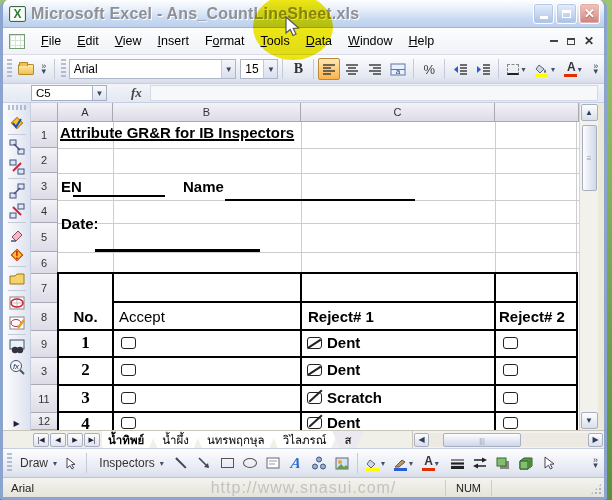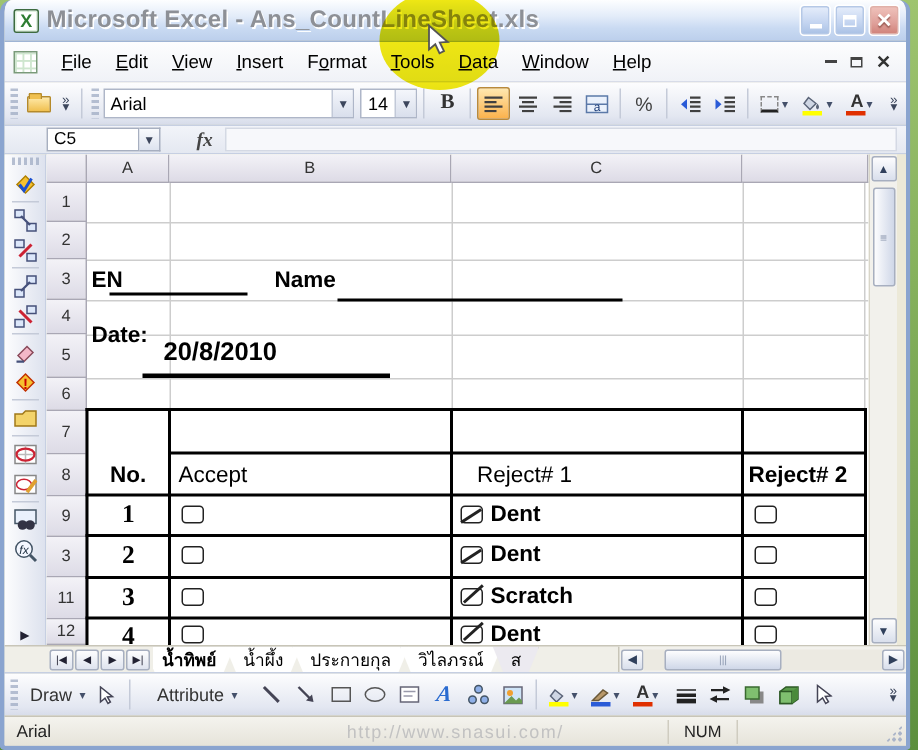--- a/index.html
+++ b/index.html
@@ -108,21 +108,21 @@
              display:flex; align-items:center; flex:0 0 29px; padding:0 2px; gap:1px; font-size:12px;}
   .dlabel { padding:2px 3px; }
   .shape-rect { width:13px; height:10px; border:1.4px solid #555; }
   .shape-oval { width:14px; height:10px; border:1.4px solid #555; border-radius:50%; }
   .line-glyph { width:14px; height:14px; position:relative; }
   .line-glyph i { position:absolute; left:0; top:6px; width:14px; height:1.6px; background:#445; transform:rotate(45deg);}
   
   .statusbar { flex:1; background:linear-gradient(180deg,#f4f3ee,#e6e4da); border-top:1px solid #c8c5b8;
                position:relative; display:flex; align-items:center; font-size:11.5px; color:#222; }
   .ready { padding-left:8px; }
-  .watermark { position:absolute; left:50%; transform:translateX(-50%); color:#c2c2c2; font-size:12px; letter-spacing:1px; }
+  .watermark { position:absolute; left:50%; transform:translateX(-50%); color:#c2c2c2; font-size:16px; letter-spacing:1px; }
   .numlock { position:absolute; right:112px; font-size:11px; color:#222; border-left:1px solid #cfccc0; border-right:1px solid #cfccc0; padding:2px 10px;}
   .sizegrip { position:absolute; right:2px; bottom:2px; width:12px; height:12px;
               background:radial-gradient(circle at 2px 2px,#aab4c8 1.2px,transparent 1.3px);
               background-size:4px 4px; background-position:bottom right; clip-path:polygon(100% 0,100% 100%,0 100%); }
   
   .spotlight { position:absolute; left:253px; top:-6px; width:80px; height:66px; border-radius:50%;
                background:#efe600; mix-blend-mode:multiply; opacity:.92; z-index:50; pointer-events:none;}
   .cursor { position:absolute; left:284px; top:16px; z-index:60; pointer-events:none; }
 </style>
 </head>
@@ -173,21 +173,21 @@
         <span>»</span>
         <span>▾</span>
       </div>
     <div class="tsep"></div>
     <div class="grip"></div>
     <div class="combo" style="width:177px">
       <span>Arial</span>
       <span class="dd">▼</span>
     </div>
     <div class="combo" style="width:40px;margin-left:3px">
-      <span>14</span>
+      <span>15</span>
       <span class="dd">▼</span>
     </div>
     <div class="tsep"></div>
     <div class="tbtn">
         <b style="font-family:'Liberation Serif',serif;font-size:14px">B</b>
       </div>
     <div class="tsep"></div>
     <div class="tbtn sel">
       <svg width="14" height="12">
           <g stroke="#404040" stroke-width="1.5">
@@ -400,30 +400,30 @@
       <i class="gl" style="left:27px;top:45px;width:521px;height:1px"></i>
       <i class="gl" style="left:27px;top:70px;width:521px;height:1px"></i>
       <i class="gl" style="left:27px;top:97px;width:521px;height:1px"></i>
       <i class="gl" style="left:27px;top:120px;width:521px;height:1px"></i>
       <i class="gl" style="left:27px;top:149px;width:521px;height:1px"></i>
       <i class="gl" style="left:82px;top:19px;width:1px;height:152px"></i>
       <i class="gl" style="left:270px;top:19px;width:1px;height:152px"></i>
       <i class="gl" style="left:464px;top:19px;width:1px;height:152px"></i>
       <i class="gl" style="left:545px;top:19px;width:1px;height:152px"></i>
 
+      <div class="ov" style="left:29px;top:21px;font-weight:bold;text-decoration:underline;text-decoration-thickness:2px">Attribute GR&amp;R for IB Inspectors</div>
       <div class="ov" style="left:30px;top:75px;font-weight:bold">EN</div>
       <i class="blk" style="left:42px;top:92px;width:92px;height:2px"></i>
       <div class="ov" style="left:152px;top:75px;font-weight:bold">Name</div>
       <i class="blk" style="left:194px;top:96px;width:190px;height:2px"></i>
       <div class="ov" style="left:30px;top:112px;font-weight:bold">Date:</div>
-      <div class="ov" style="left:78px;top:122px;font-weight:bold;font-size:17px">20/8/2010</div>
       <i class="blk" style="left:64px;top:146px;width:165px;height:2.5px"></i>
       <div class="ov" style="left:27px;top:205px;width:55px;text-align:center;font-weight:bold">No.</div>
       <div class="ov" style="left:88px;top:205px;font-weight:normal">Accept</div>
-      <div class="ov" style="left:287px;top:205px;font-weight:normal">Reject# 1</div>
+      <div class="ov" style="left:277px;top:205px;font-weight:bold">Reject# 1</div>
       <div class="ov" style="left:468px;top:205px;font-weight:bold">Reject# 2</div>
 
       <div class="ov" style="left:27px;top:230px;width:55px;text-align:center;font-family:'Liberation Serif',serif;font-weight:bold;font-size:17px">1</div>
       <span class="cb" style="left:90px;top:234px"></span>
       <span class="cb" style="left:276px;top:234px">
           <i class="sl"></i>
         </span>
       <div class="ov" style="left:296px;top:231px;font-weight:600">Dent</div>
       <span class="cb" style="left:472px;top:234px"></span>
 
@@ -475,21 +475,21 @@
   <div class="tabbar">
     <div class="tnav">
       <span>|◀</span>
       <span>◀</span>
       <span>▶</span>
       <span>▶|</span>
     </div>
     <div class="tabs">
       <div class="tab active">น้ำทิพย์</div>
       <div class="tab">น้ำผึ้ง</div>
-      <div class="tab">ประกายกุล</div>
+      <div class="tab">นทรพฤกษุล</div>
       <div class="tab">วิไลภรณ์</div>
       <div class="tab ghost">ส</div>
     </div>
     <div class="hscroll">
       <div class="sc-btn" style="width:15px;height:14px;margin:0">◀</div>
       <div class="hs-track">
         <div class="hs-thumb">|||</div>
       </div>
       <div class="sc-btn" style="width:15px;height:14px;margin:0">▶</div>
     </div>
@@ -501,21 +501,21 @@
         <span class="dlabel">Draw</span>
         <span class="drop">▾</span>
       </div>
     <div class="tbtn">
         <svg width="11" height="13">
           <path d="M1 1 L1 11 L4 8.5 L6 12 L7.6 11 L5.6 7.6 L9 7.4 Z" fill="#fff" stroke="#445"></path>
         </svg>
       </div>
     <div class="tsep"></div>
     <div class="tbtn" style="min-width:78px">
-        <span class="dlabel">Attribute</span>
+        <span class="dlabel">Inspectors</span>
         <span class="drop">▾</span>
       </div>
     <div class="tbtn">
         <span class="line-glyph">
           <i></i>
         </span>
       </div>
     <div class="tbtn">
         <svg width="14" height="14">
           <line x1="2" y1="2" x2="11" y2="11" stroke="#445" stroke-width="1.6"></line>

